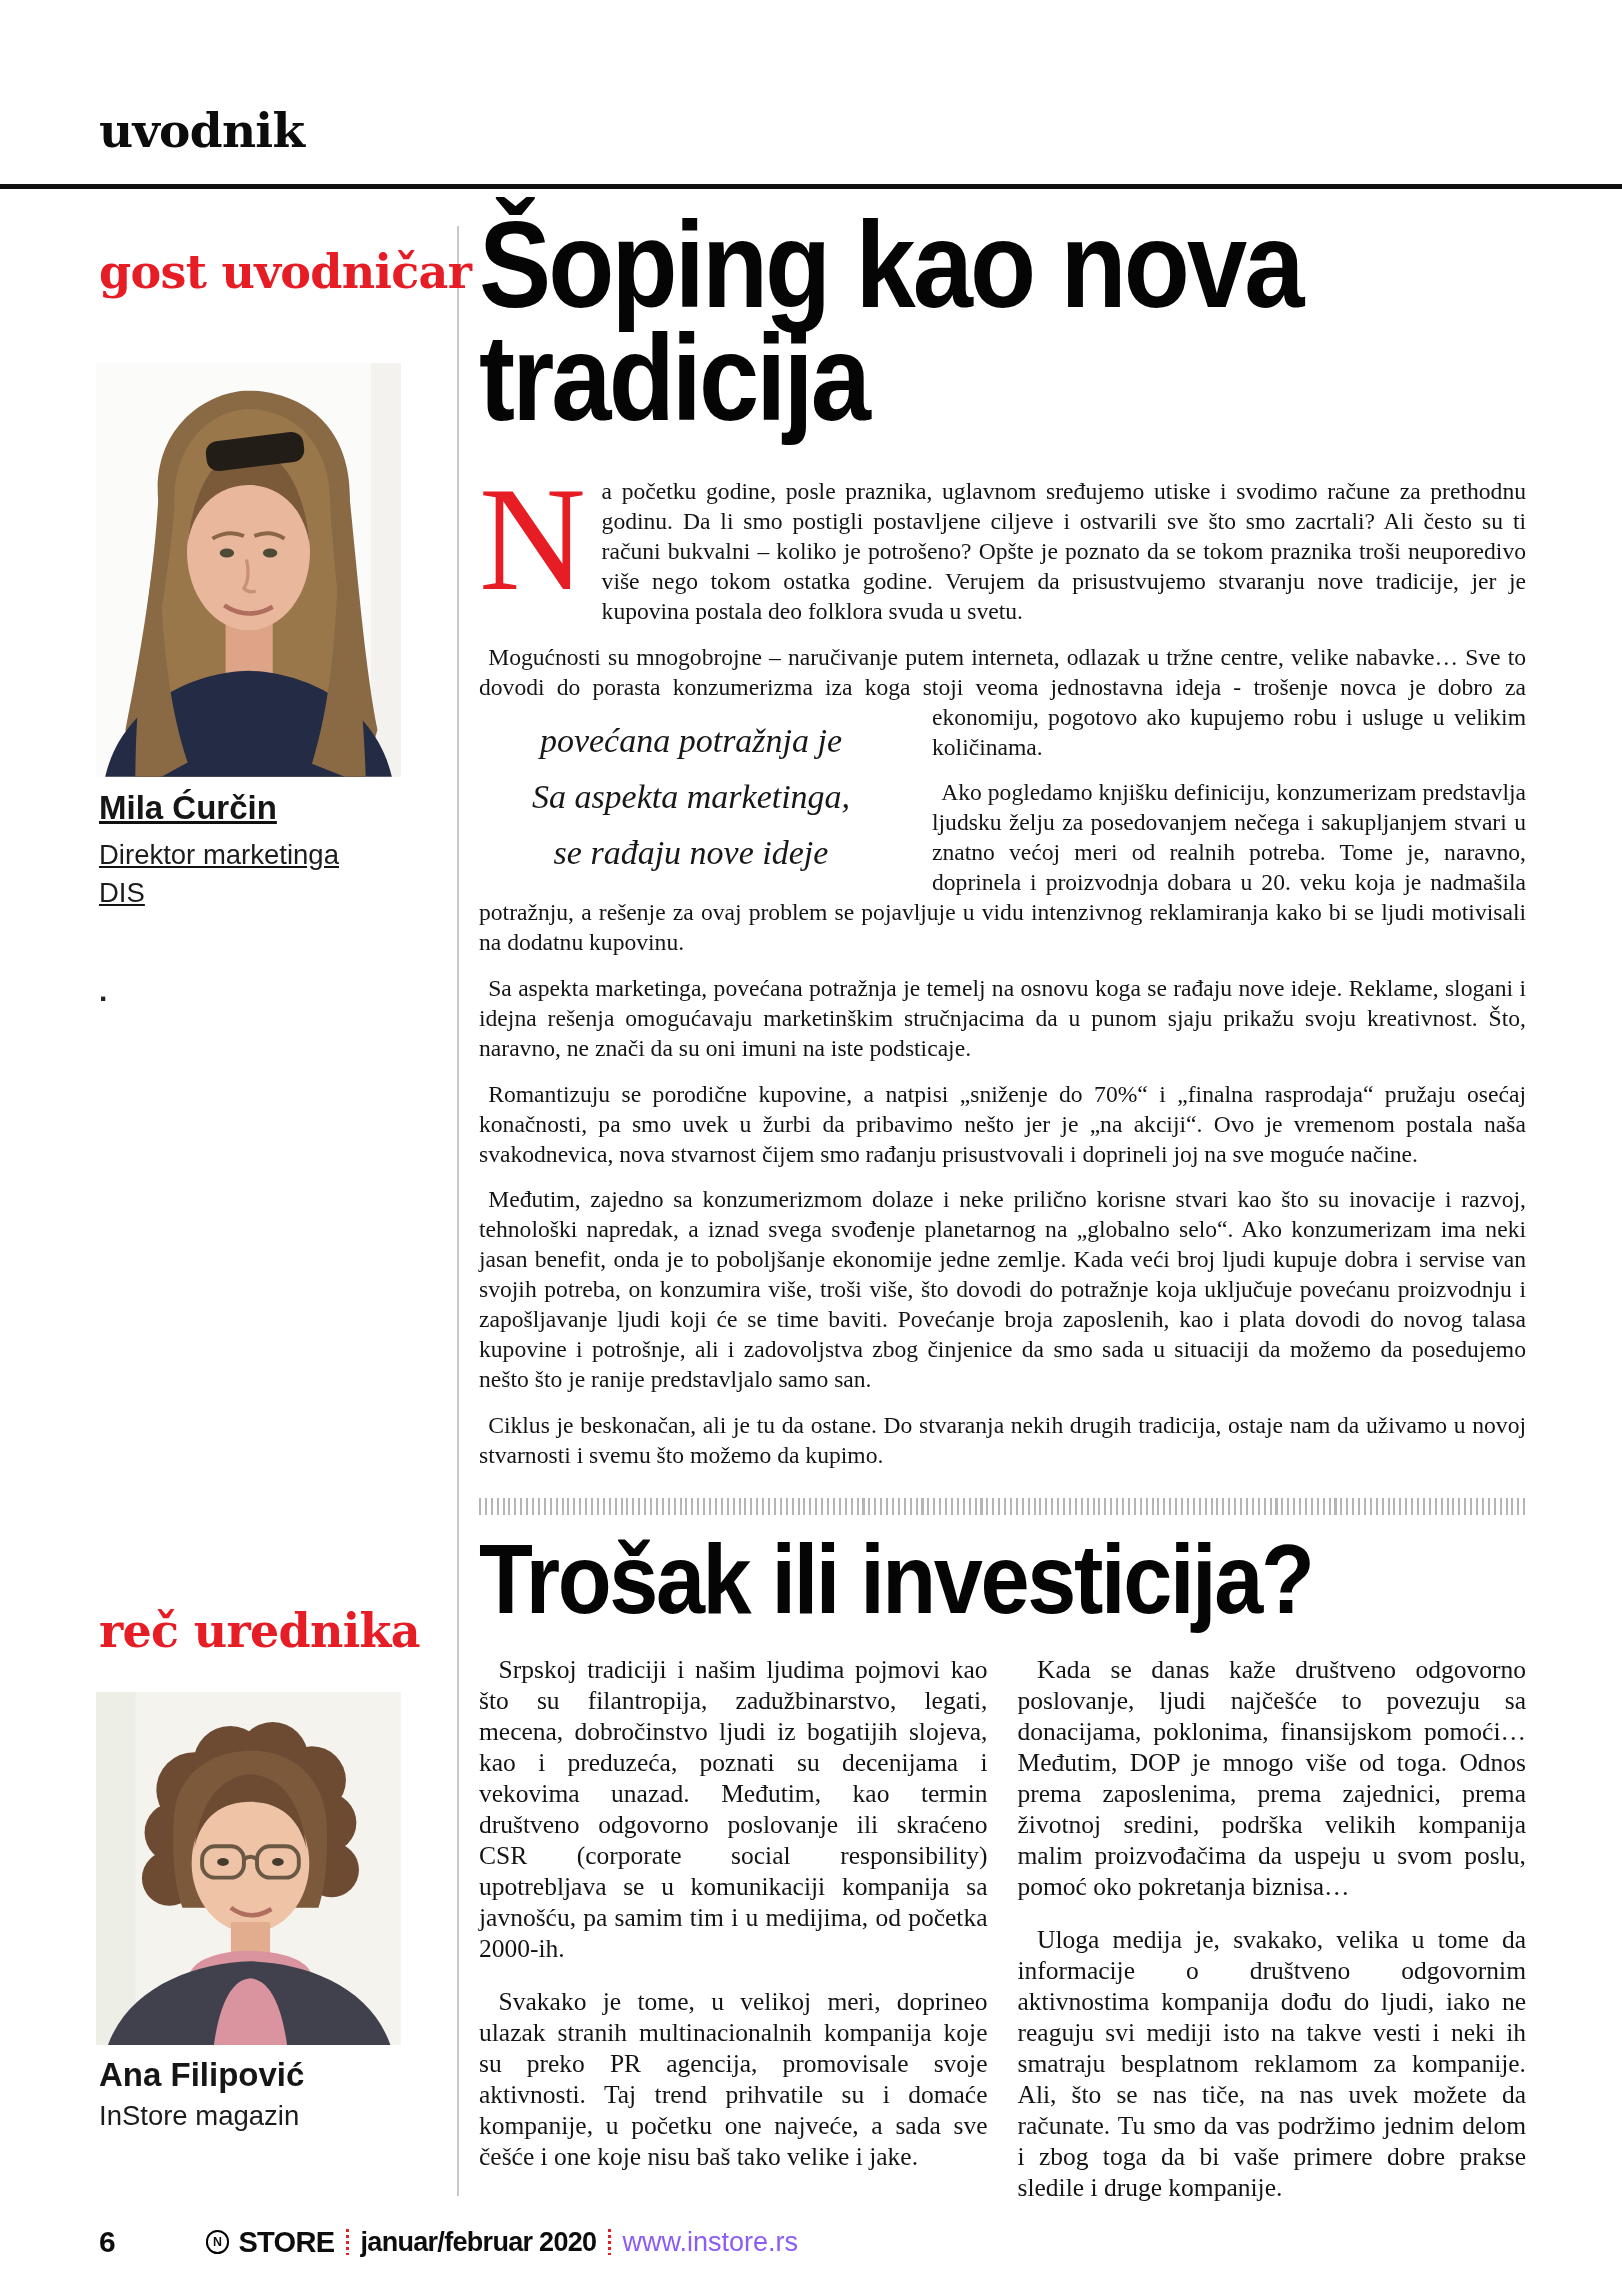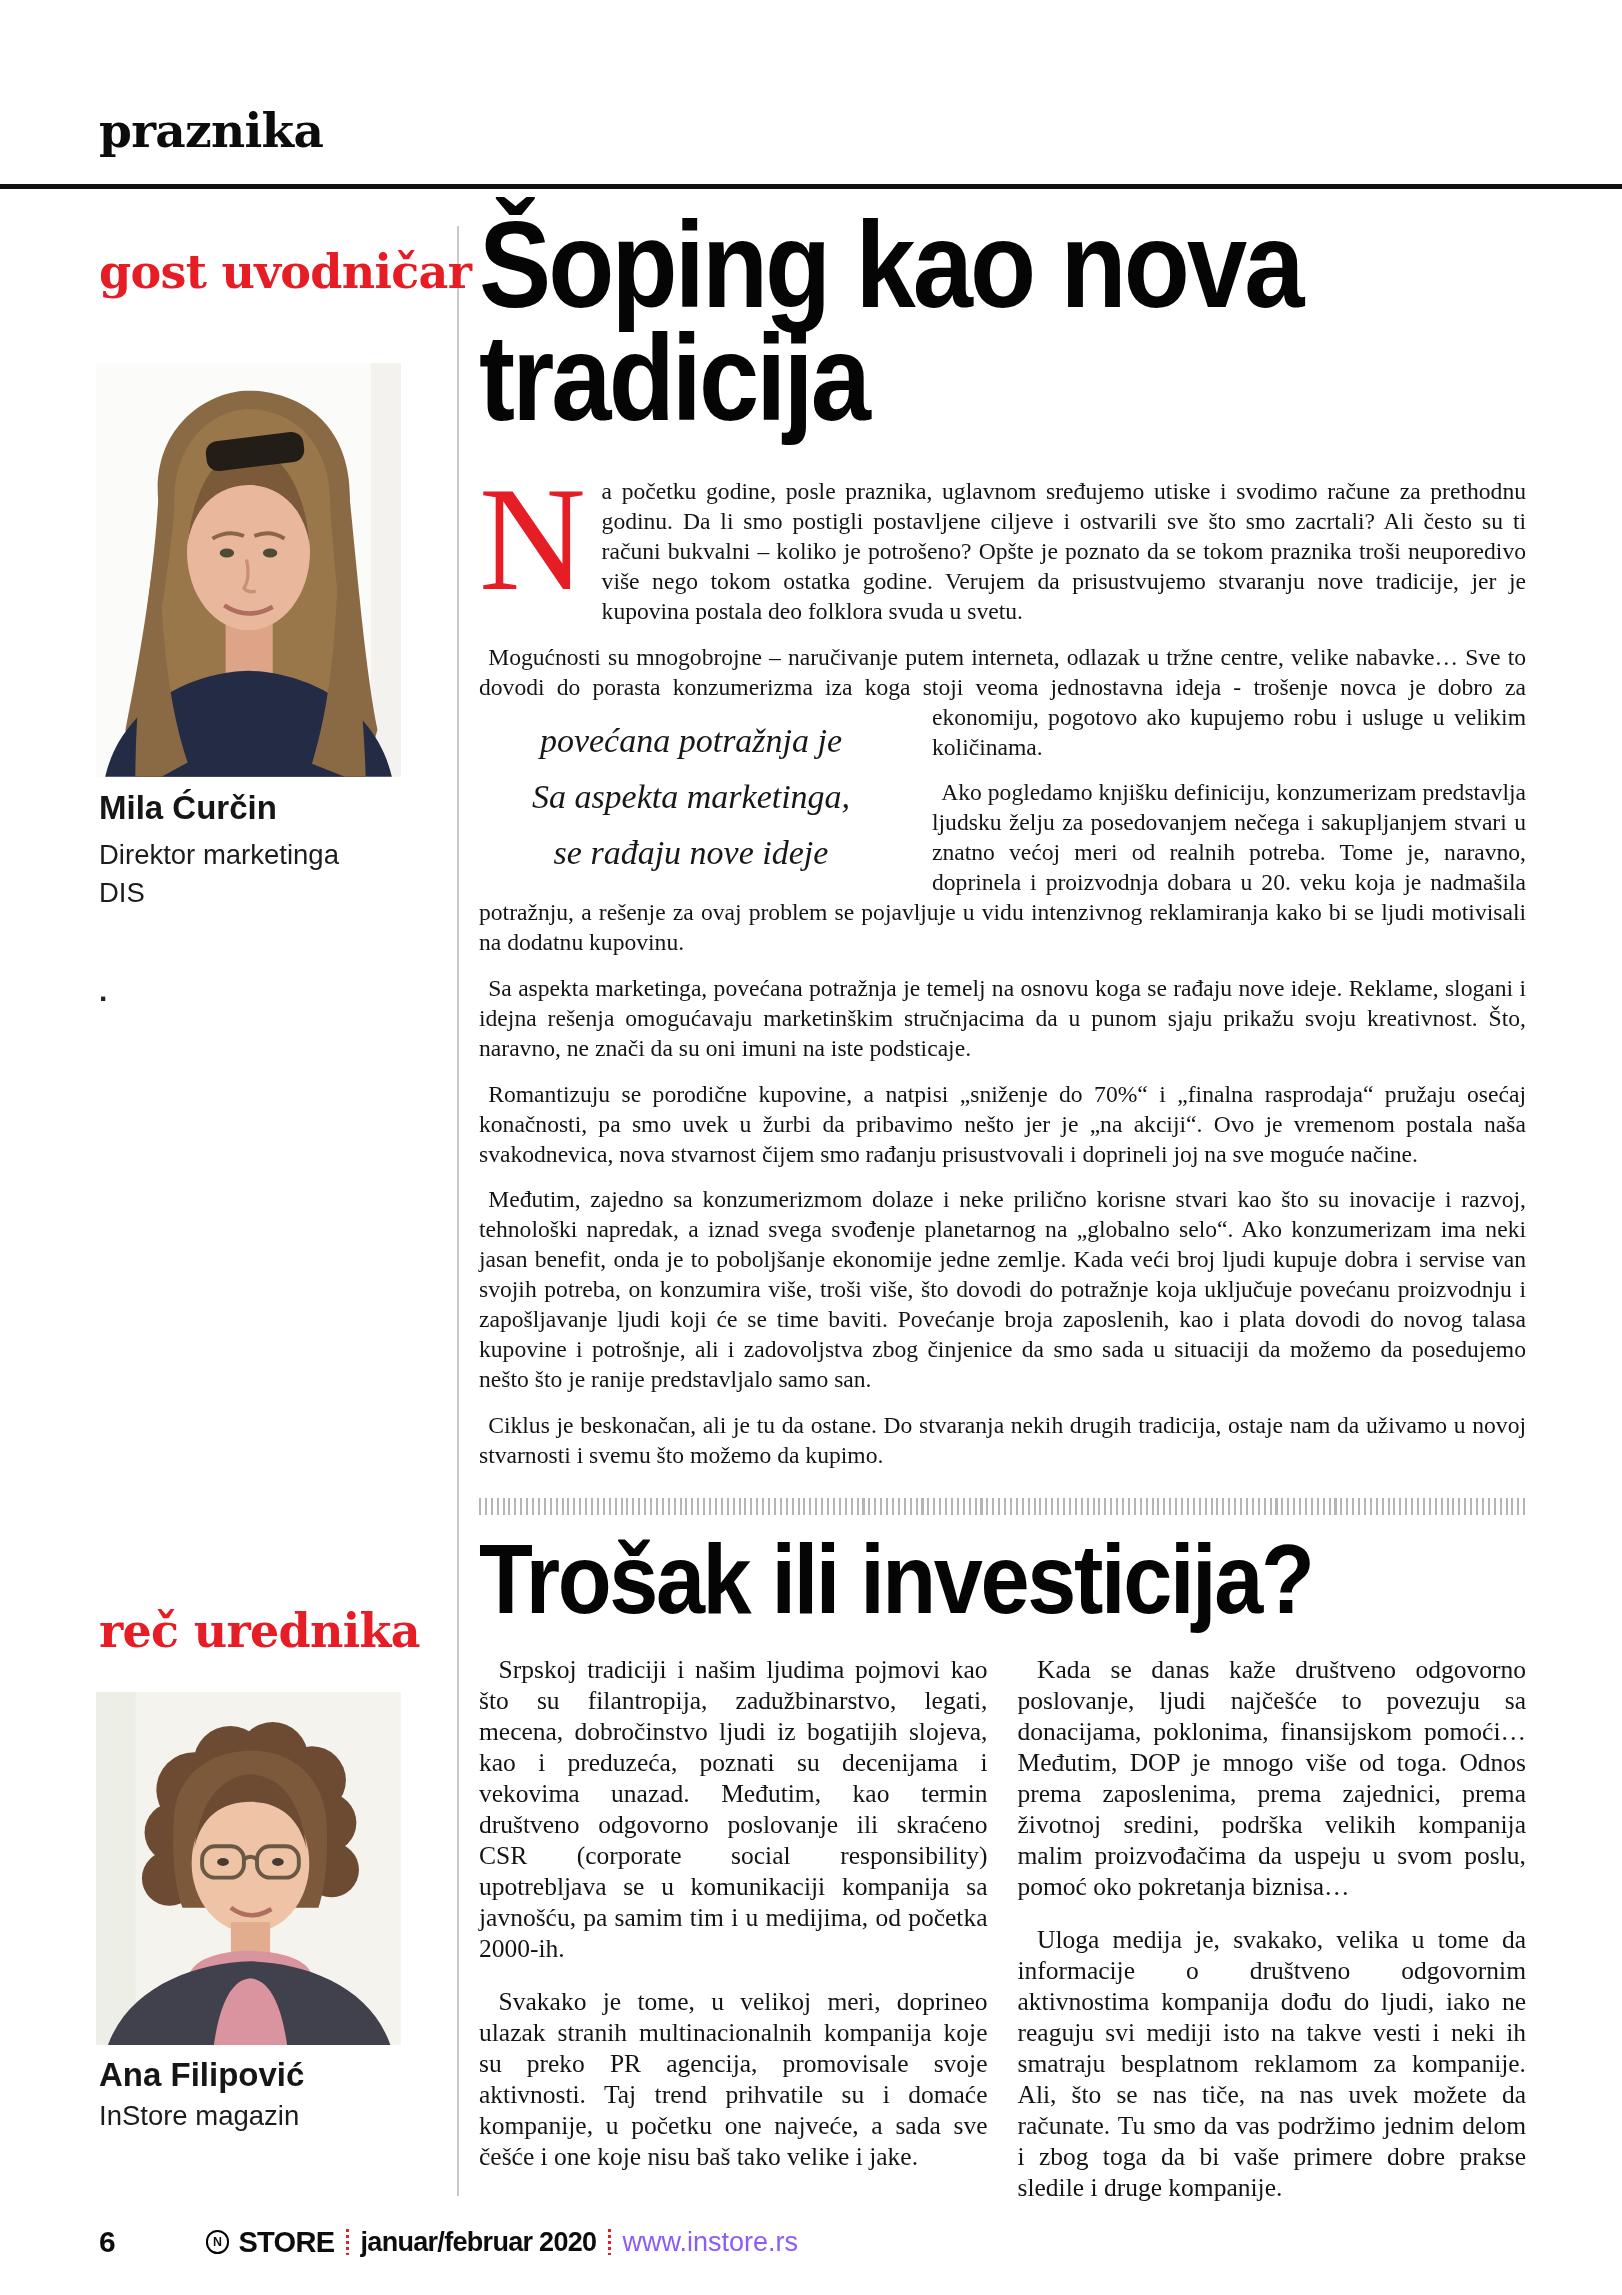--- a/index.html
+++ b/index.html
@@ -25,21 +25,21 @@
     position:absolute;left:99px;
     font-family:"DejaVu Serif", serif;font-weight:700;font-size:46px;
     color:#e71d25;letter-spacing:-0.7px;white-space:nowrap;
   }
   #label-guest{top:245px;}
   #label-editor{top:1604px;}
   .photo{position:absolute;left:96px;overflow:hidden;}
   #photo-mila{top:363px;width:305px;height:414px;}
   #photo-ana{top:1692px;width:305px;height:353px;}
   .byline{position:absolute;left:99px;font-family:"Liberation Sans", sans-serif;}
-  #byline-1{top:789px;}
+  #byline-1{top:789px;text-decoration:underline;}
   #byline-2{top:2056px;}
   .byline .name{font-weight:700;font-size:33px;color:#161616;}
   .byline .role{font-weight:400;font-size:27.5px;margin-top:11.8px;color:#1c1c1c;}
   .byline .company{font-weight:400;font-size:27.5px;margin-top:6px;color:#1c1c1c;}
   .side-note{position:absolute;left:99px;top:974px;font-family:"Liberation Sans", sans-serif;font-size:30px;font-weight:700;color:#222;}
   
   .main{position:absolute;left:479px;top:208px;width:1047px;}
   .headline{margin:0;font-family:"Liberation Sans", sans-serif;font-weight:700;color:#050505;}
   .headline .line{
     font-size:123px;line-height:113px;letter-spacing:-3.3px;
@@ -87,21 +87,21 @@
   .dotsep{
     width:2.6px;height:26px;margin:0 11.8px;
     background:repeating-linear-gradient(180deg,#e71d25 0 3.3px,transparent 3.3px 5.9px);
   }
   .issue{font-weight:700;font-size:27px;letter-spacing:-0.7px;}
   .website{font-weight:400;font-size:27px;color:#8b5cf6;}
 </style>
 </head>
 <body>
 
-<div class="kicker">praznika</div>
+<div class="kicker">uvodnik</div>
 <div class="header-rule"></div>
 <div class="vdivider"></div>
 
 <div class="red-label" id="label-guest">gost uvodničar</div>
 
 <div class="photo" id="photo-mila">
   <svg width="305" height="414" viewBox="0 0 466 632" xmlns="http://www.w3.org/2000/svg">
     <rect width="466" height="632" fill="#fbfbfa"></rect>
     <rect x="420" width="46" height="632" fill="#f3f2ef"></rect>
 

